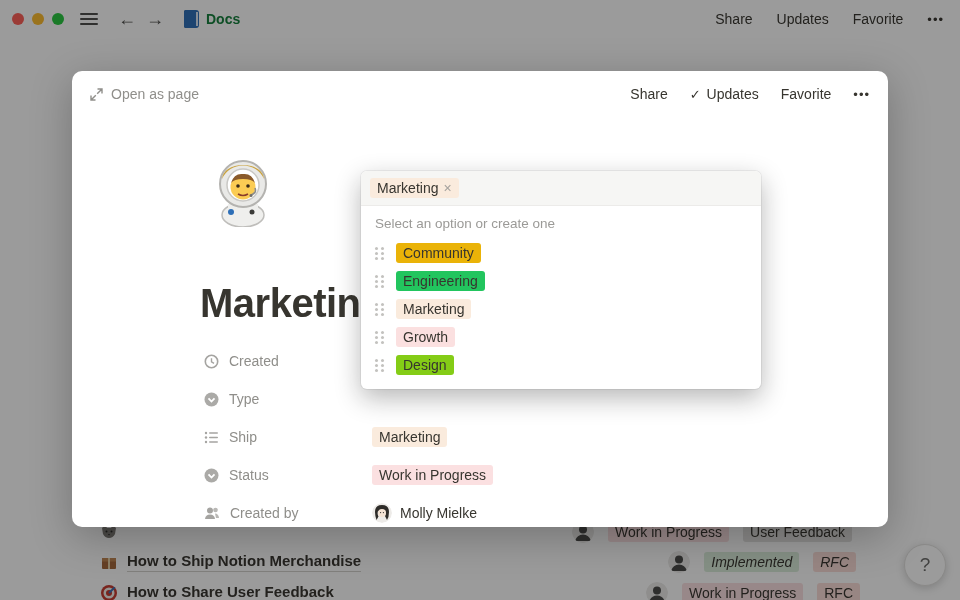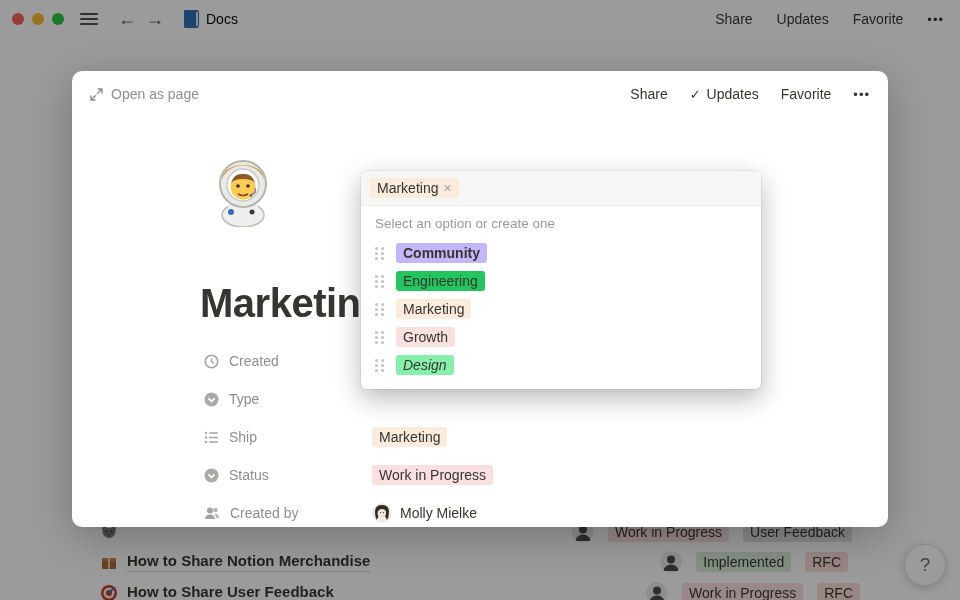--- a/index.html
+++ b/index.html
@@ -20,21 +20,21 @@
   .traffic { display:flex; gap:8px; align-items:center; margin-right:16px; }
   .tl { width:12px; height:12px; border-radius:50%; display:inline-block; }
   .tl.red{ background:#FF5F57; } .tl.yellow{ background:#FEBC2E; } .tl.green{ background:#28C840; }
   .hamburger { width:18px; height:12px; display:flex; flex-direction:column; justify-content:space-between; margin-right:20px; cursor:pointer;}
   .hamburger i { display:block; height:2px; background:#4d4d4b; border-radius:1px; }
   .nav-arrow { font-size:18px; color:#4d4d4b; margin-right:10px; cursor:pointer; line-height:1; }
   .book-icon { width:15px; height:18px; margin:0 7px 0 10px; position:relative; }
   .book-icon .cover { position:absolute; inset:0; background:#2E6FB7; border-radius:2px 3px 3px 2px; }
   .book-icon .spine { position:absolute; left:0; top:0; bottom:0; width:3px; background:#1E4F8A; border-radius:2px 0 0 2px; }
   .book-icon .pages { position:absolute; right:1px; top:2px; bottom:2px; width:2px; background:#DCE8F5; }
-  .tb-title { color:#000000; cursor:pointer; }
+  .tb-title { color:#15803d; cursor:pointer;font-weight:bold; }
   .tb-right { margin-left:auto; display:flex; gap:24px; align-items:center; color:#37352F; }
   .tb-right span { cursor:pointer; }
   .dots { letter-spacing:1px; font-size:13px; }
 
   
   .bg-row { position:absolute; left:100px; right:0; height:26px; display:flex; align-items:center; font-size:15px; }
   .bg-row .row-emoji { width:18px; height:18px; margin-right:9px; flex:0 0 auto; }
   .bg-row .row-title { font-weight:700; border-bottom:1px solid #D3D1CB; padding-bottom:2px; cursor:pointer; }
   .row-right { position:absolute; display:flex; align-items:center; gap:14px; }
   .avatar { width:22px; height:22px; border-radius:50%; overflow:hidden; flex:0 0 auto; }
@@ -155,22 +155,22 @@
   </div>
 
   <div class="bg-row" style="top:549px;">
     <span class="row-emoji">
       <svg viewBox="0 0 18 18">
           <rect x="2" y="5" width="14" height="11" rx="1" fill="#A5683B"></rect>
           <rect x="2" y="5" width="14" height="3.5" fill="#C08552"></rect>
           <rect x="8" y="5" width="2" height="11" fill="#E8D3A9"></rect>
         </svg>
     </span>
-    <span class="row-title">How to Share Notion Merchandise</span>
-    <span class="row-right" style="right:112px;">
+    <span class="row-title">How to Ship Notion Merchandise</span>
+    <span class="row-right" style="right:104px;font-style:italic;">
       <span class="avatar">
         <svg viewBox="0 0 22 22">
             <circle cx="11" cy="11" r="11" fill="#EBEAE8"></circle>
             <circle cx="11" cy="8.5" r="4" fill="#4A4A48"></circle>
             <path d="M3 20 Q5 13.5 11 13.5 Q17 13.5 19 20 Z" fill="#4A4A48"></path>
           </svg>
       </span>
       <span class="chip" style="background-color: rgb(219, 237, 219);">Implemented</span>
       <span class="chip" style="background-color: rgb(251, 221, 216);">RFC</span>
     </span>
@@ -335,21 +335,21 @@
 
     <div class="dd-option">
       <span class="drag-handle">
           <i></i>
           <i></i>
           <i></i>
           <i></i>
           <i></i>
           <i></i>
         </span>
-      <span class="chip" style="background-color: #c4b5fd; font-weight: bold;">Community</span>
+      <span class="chip" style="background-color: #eab308;">Community</span>
     </div>
     <div class="dd-option">
       <span class="drag-handle">
           <i></i>
           <i></i>
           <i></i>
           <i></i>
           <i></i>
           <i></i>
         </span>
@@ -379,17 +379,17 @@
     </div>
     <div class="dd-option">
       <span class="drag-handle">
           <i></i>
           <i></i>
           <i></i>
           <i></i>
           <i></i>
           <i></i>
         </span>
-      <span class="chip" style="background-color: #86efac; font-style: italic;">Design</span>
+      <span class="chip" style="background-color: #84cc16;">Design</span>
     </div>
 
   </div>
 </div>
 
 </body></html>

